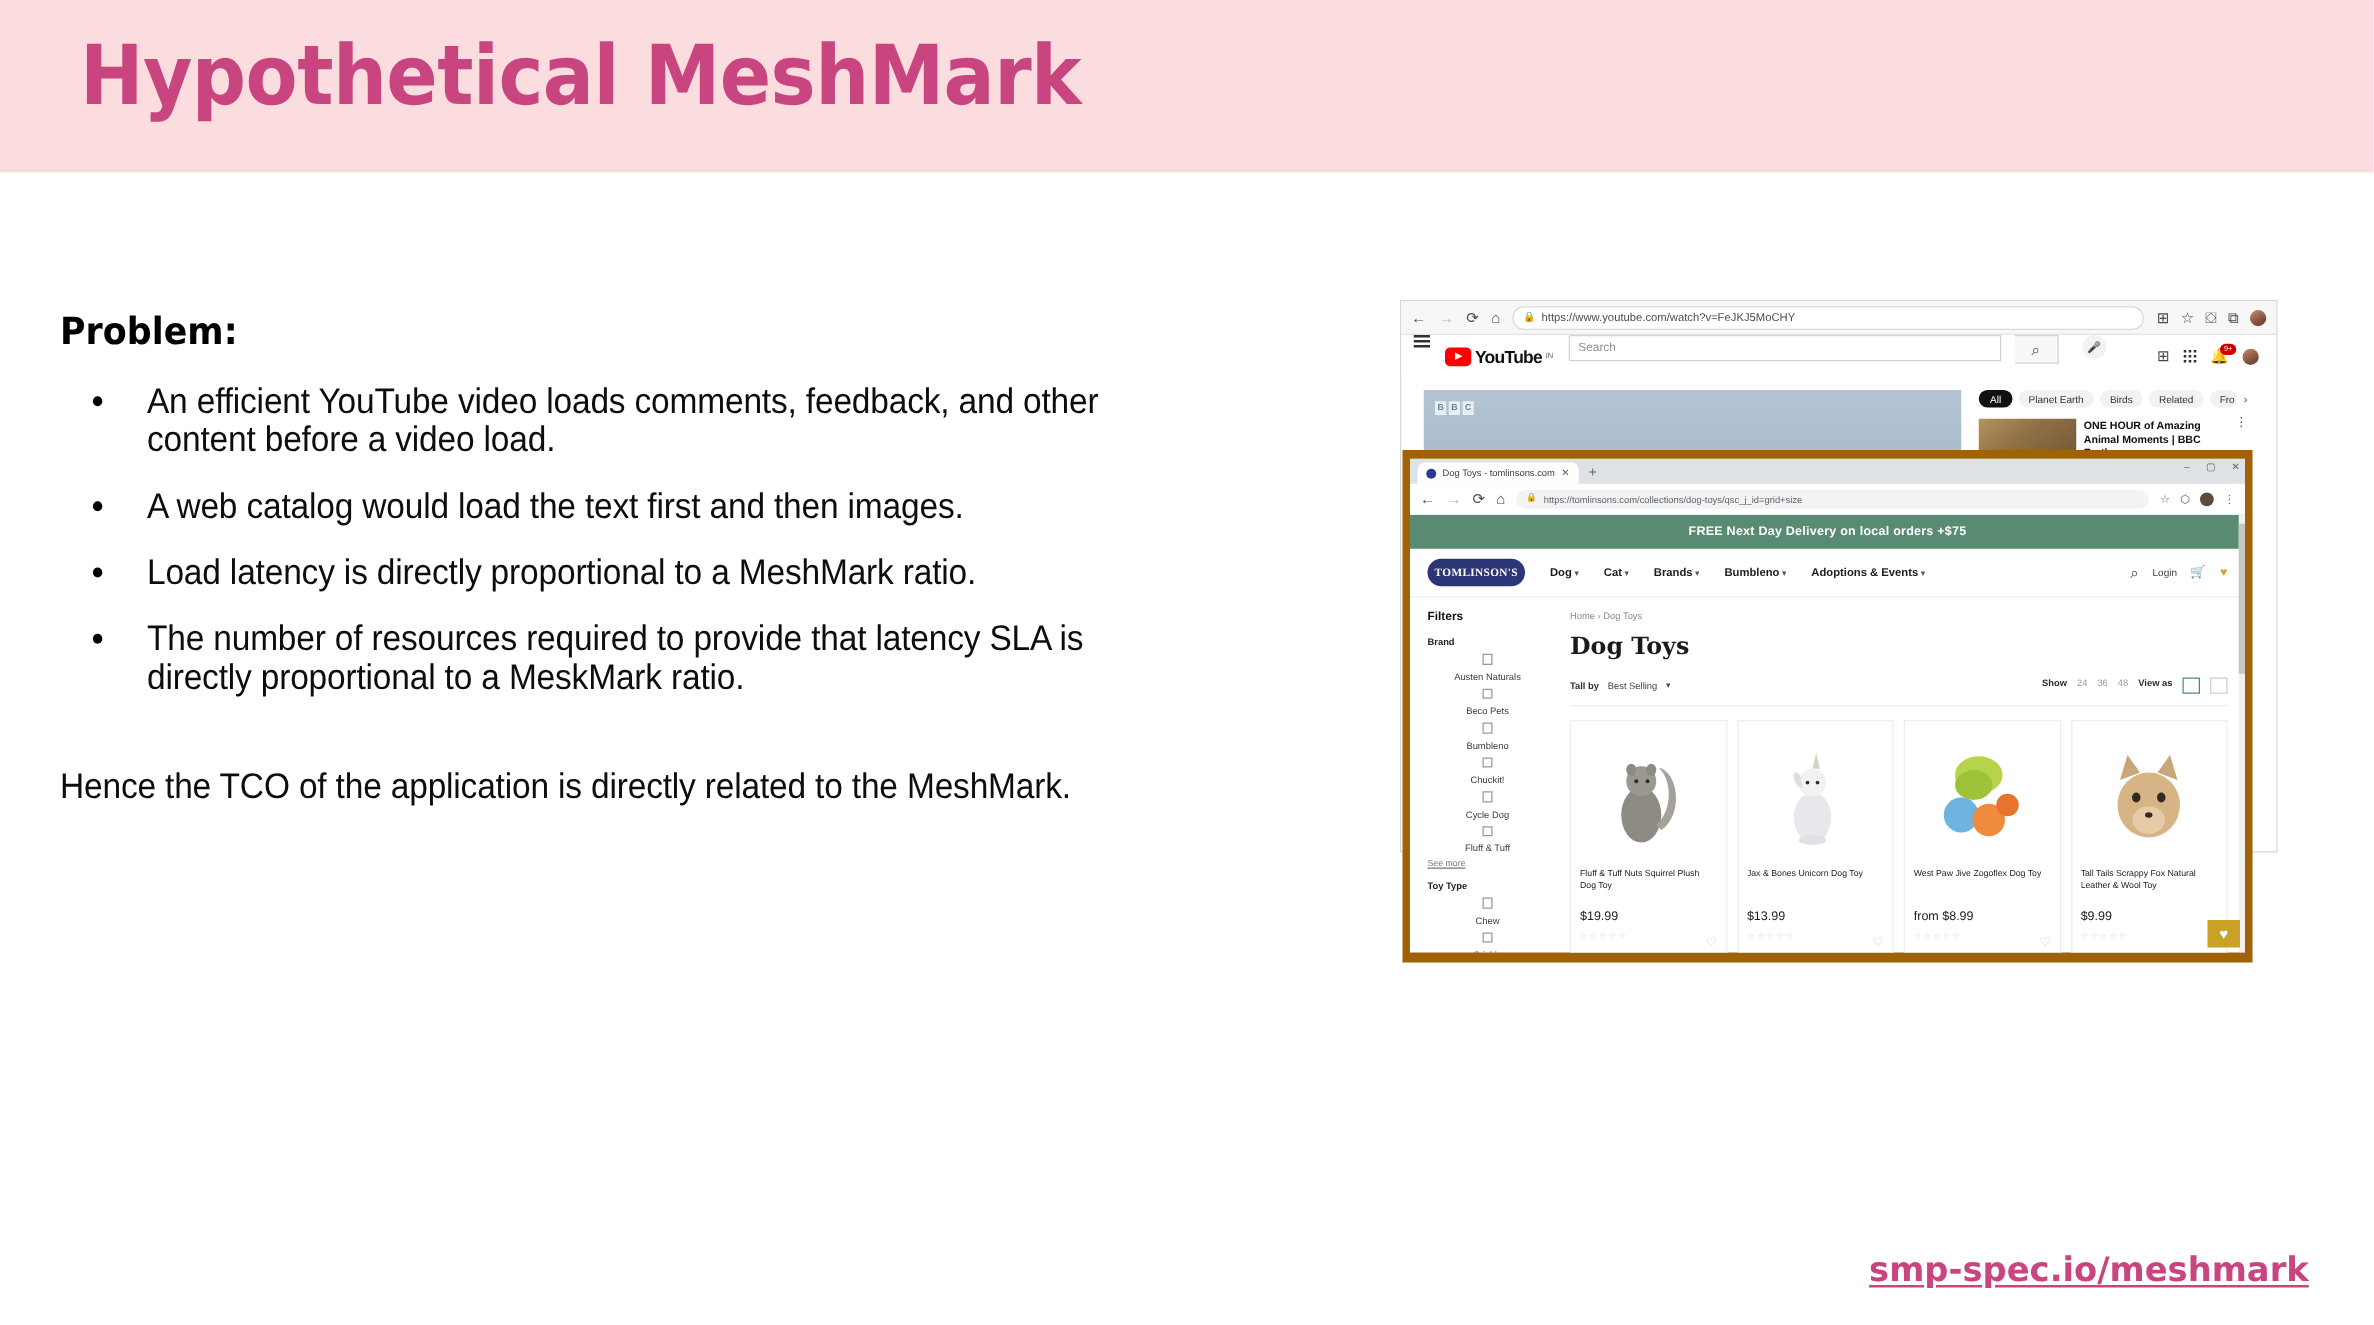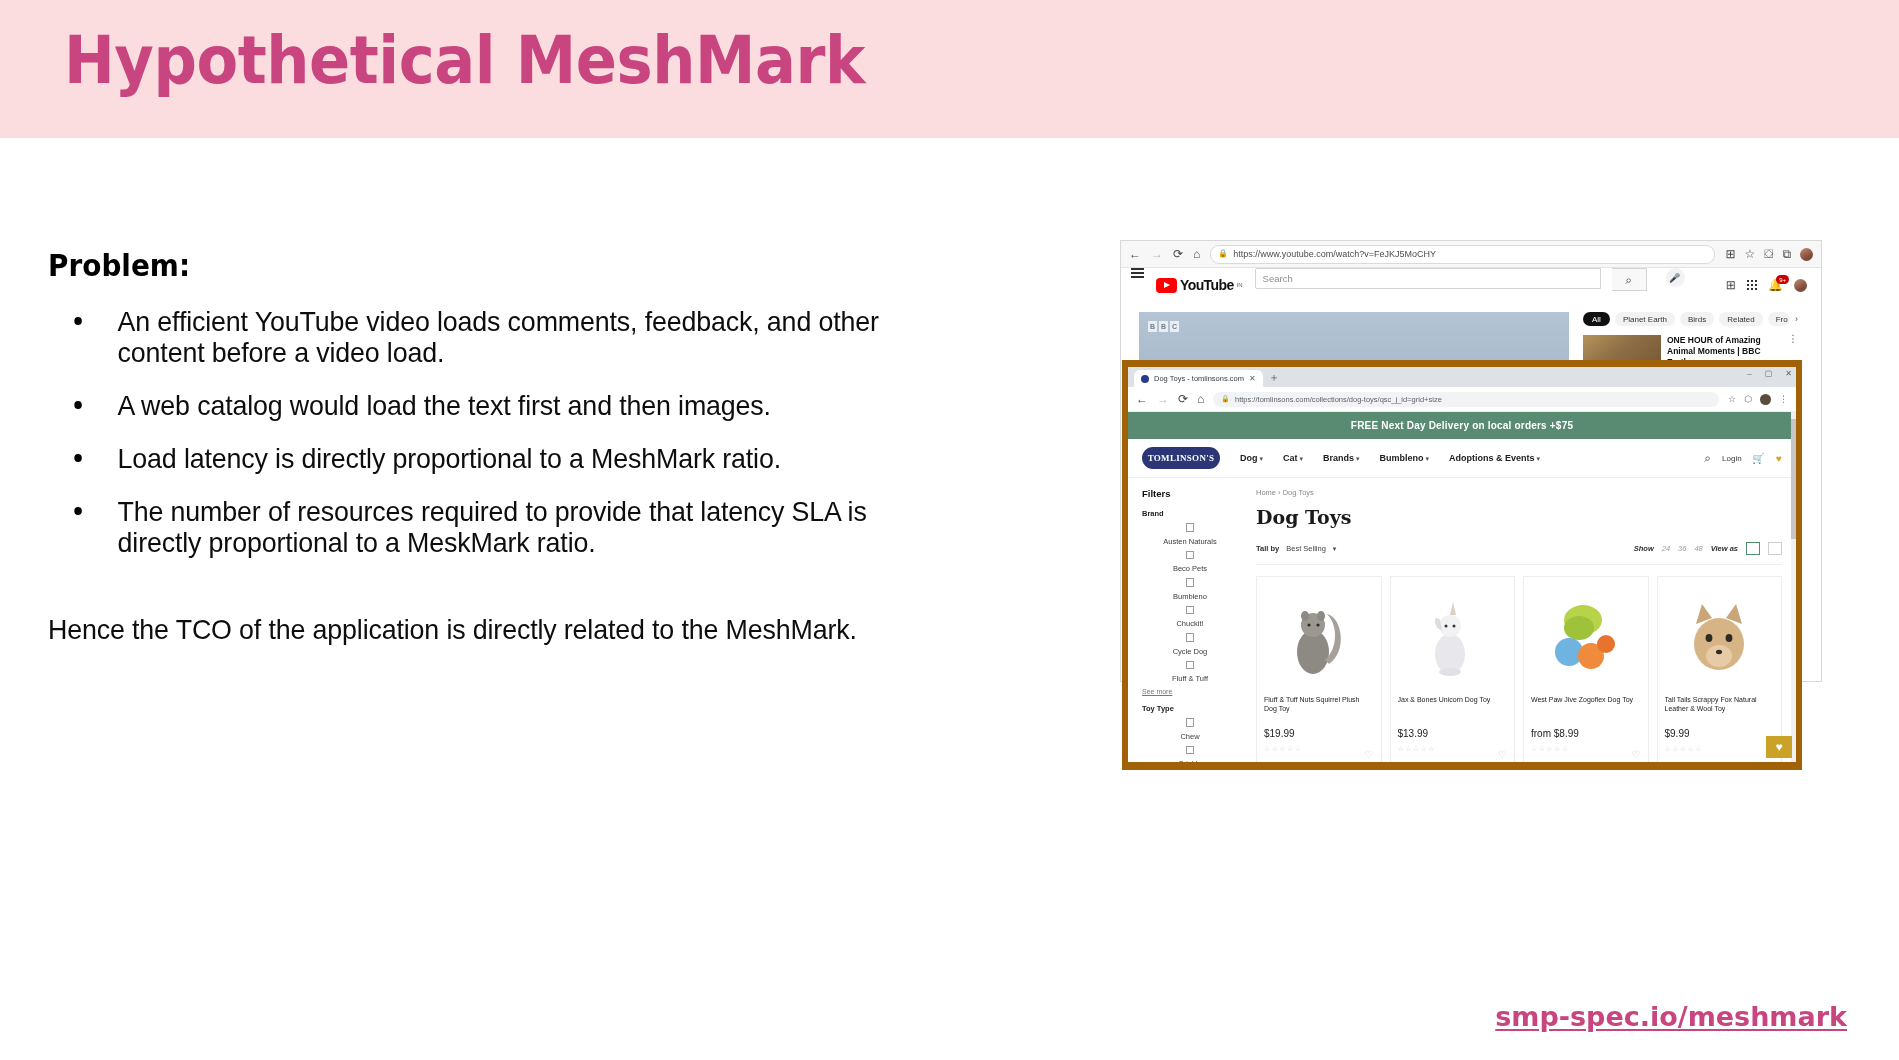--- a/index.html
+++ b/index.html
@@ -396,21 +396,21 @@
   }
   .cat-toolbar {
     display: flex; align-items: center;
     border-bottom: 1px solid #ededed;
     padding-bottom: 9px;
     font-size: 7.5px; color: #2e2e2e;
     gap: 7px;
   }
   .tb-label { font-weight: bold; }
   .tb-val { color: #444; }
-  .tb-right { margin-left: auto; display: flex; align-items: center; gap: 8px; font-style: italic; }
+  .tb-right { margin-left: auto; display: flex; gap: 8px; }
   .showopt { color: #9a9a9a; }
   .viewbox {
     width: 12px; height: 11px; border: 1px solid #cfcfcf;
     display: inline-block;
   }
   .viewbox.sel { border-color: #4f8f6e; }
 
   .prod-grid { display: flex; gap: 8px; margin-top: 11px; }
   .prod-card {
     flex: 1; min-width: 0;

